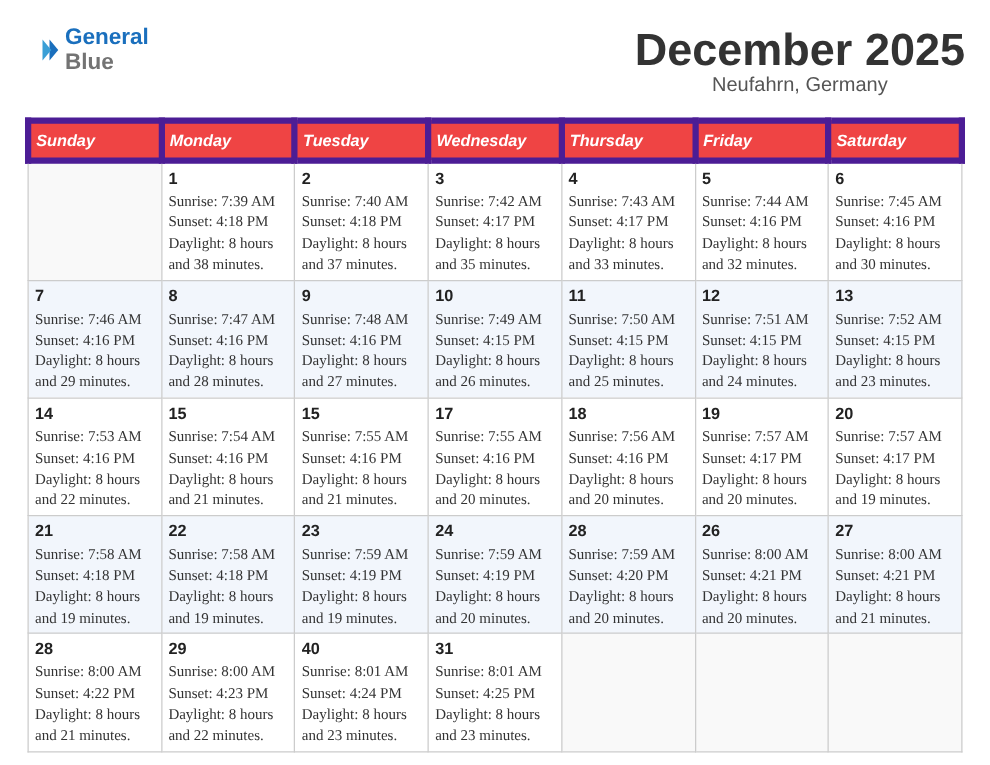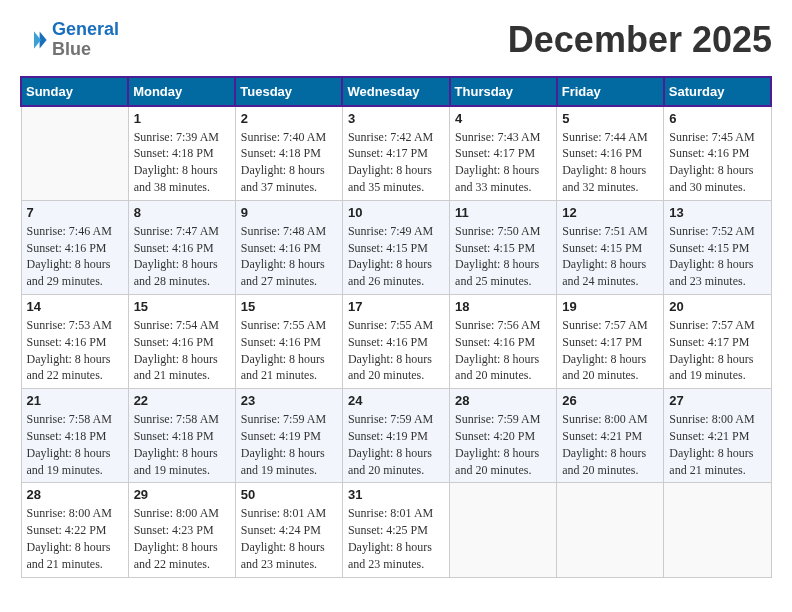--- a/index.html
+++ b/index.html
@@ -46,27 +46,28 @@
     .location {
       font-size: 16px;
       color: #555;
     }
     table {
       width: 100%;
       border-collapse: collapse;
       font-size: 11px;
     }
     thead tr th {
-      background: #0369a1;
+      background: #ef4444;
       color: #fff;
       padding: 6px 4px;
       font-size: 13px;
       font-weight: bold;
       text-align: left;
-      border: 2px solid #4c1d95;
+      border: 5px solid #4c1d95;
+      font-style: italic;
     }
     tbody tr td {
       border: 1px solid #ccc;
       padding: 4px 5px;
       vertical-align: top;
       width: calc(100% / 7);
       min-height: 80px;
     }
     tbody tr:nth-child(even) td {
       background: #f2f6fc;
@@ -100,20 +101,21 @@
       <polygon points="28,8 38,20 28,32" fill="#1a6fbd"></polygon>
       <polygon points="20,8 30,20 20,32" fill="#3a9fd6"></polygon>
     </svg>
     <div class="logo-text">
       <div><span>General</span></div>
       <div><span style="color:#737373">Blue</span></div>
     </div>
   </div>
   <div class="title-area">
     <div class="month-title">December 2025</div>
+    <div class="location">Neufahrn, Germany</div>
   </div>
 </div>
 
 <table>
   <thead>
     <tr>
     <th>Sunday</th>
         <th>Monday</th>
         <th>Tuesday</th>
         <th>Wednesday</th>
@@ -243,21 +245,21 @@
       <tr>
         <td>
           <span class="day-num">28</span>
           <div class="day-info">Sunrise: 8:00 AM<br>Sunset: 4:22 PM<br>Daylight: 8 hours<br>and 21 minutes.</div>
         </td>
         <td>
           <span class="day-num">29</span>
           <div class="day-info">Sunrise: 8:00 AM<br>Sunset: 4:23 PM<br>Daylight: 8 hours<br>and 22 minutes.</div>
         </td>
         <td>
-          <span class="day-num">50</span>
+          <span class="day-num">40</span>
           <div class="day-info">Sunrise: 8:01 AM<br>Sunset: 4:24 PM<br>Daylight: 8 hours<br>and 23 minutes.</div>
         </td>
         <td>
           <span class="day-num">31</span>
           <div class="day-info">Sunrise: 8:01 AM<br>Sunset: 4:25 PM<br>Daylight: 8 hours<br>and 23 minutes.</div>
         </td>
         <td class="empty-cell"></td>
         <td class="empty-cell"></td>
         <td class="empty-cell"></td>
       </tr>

